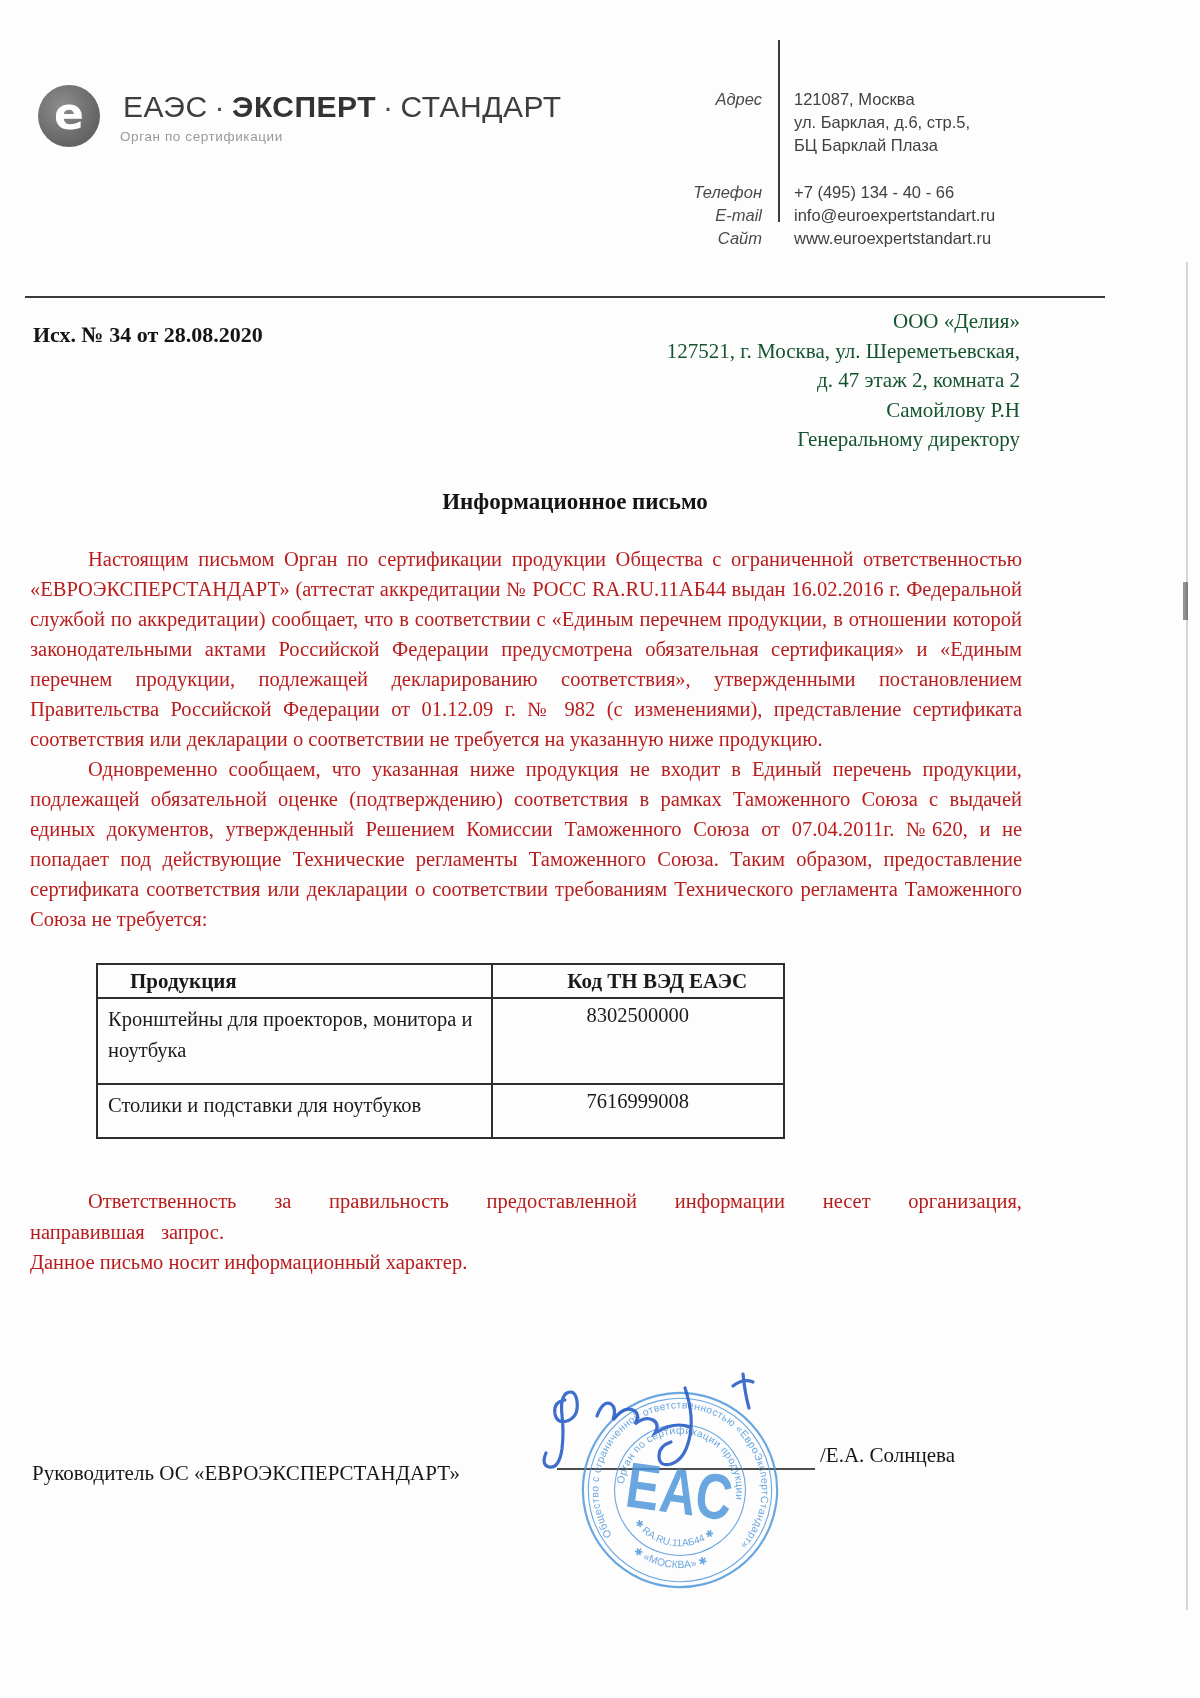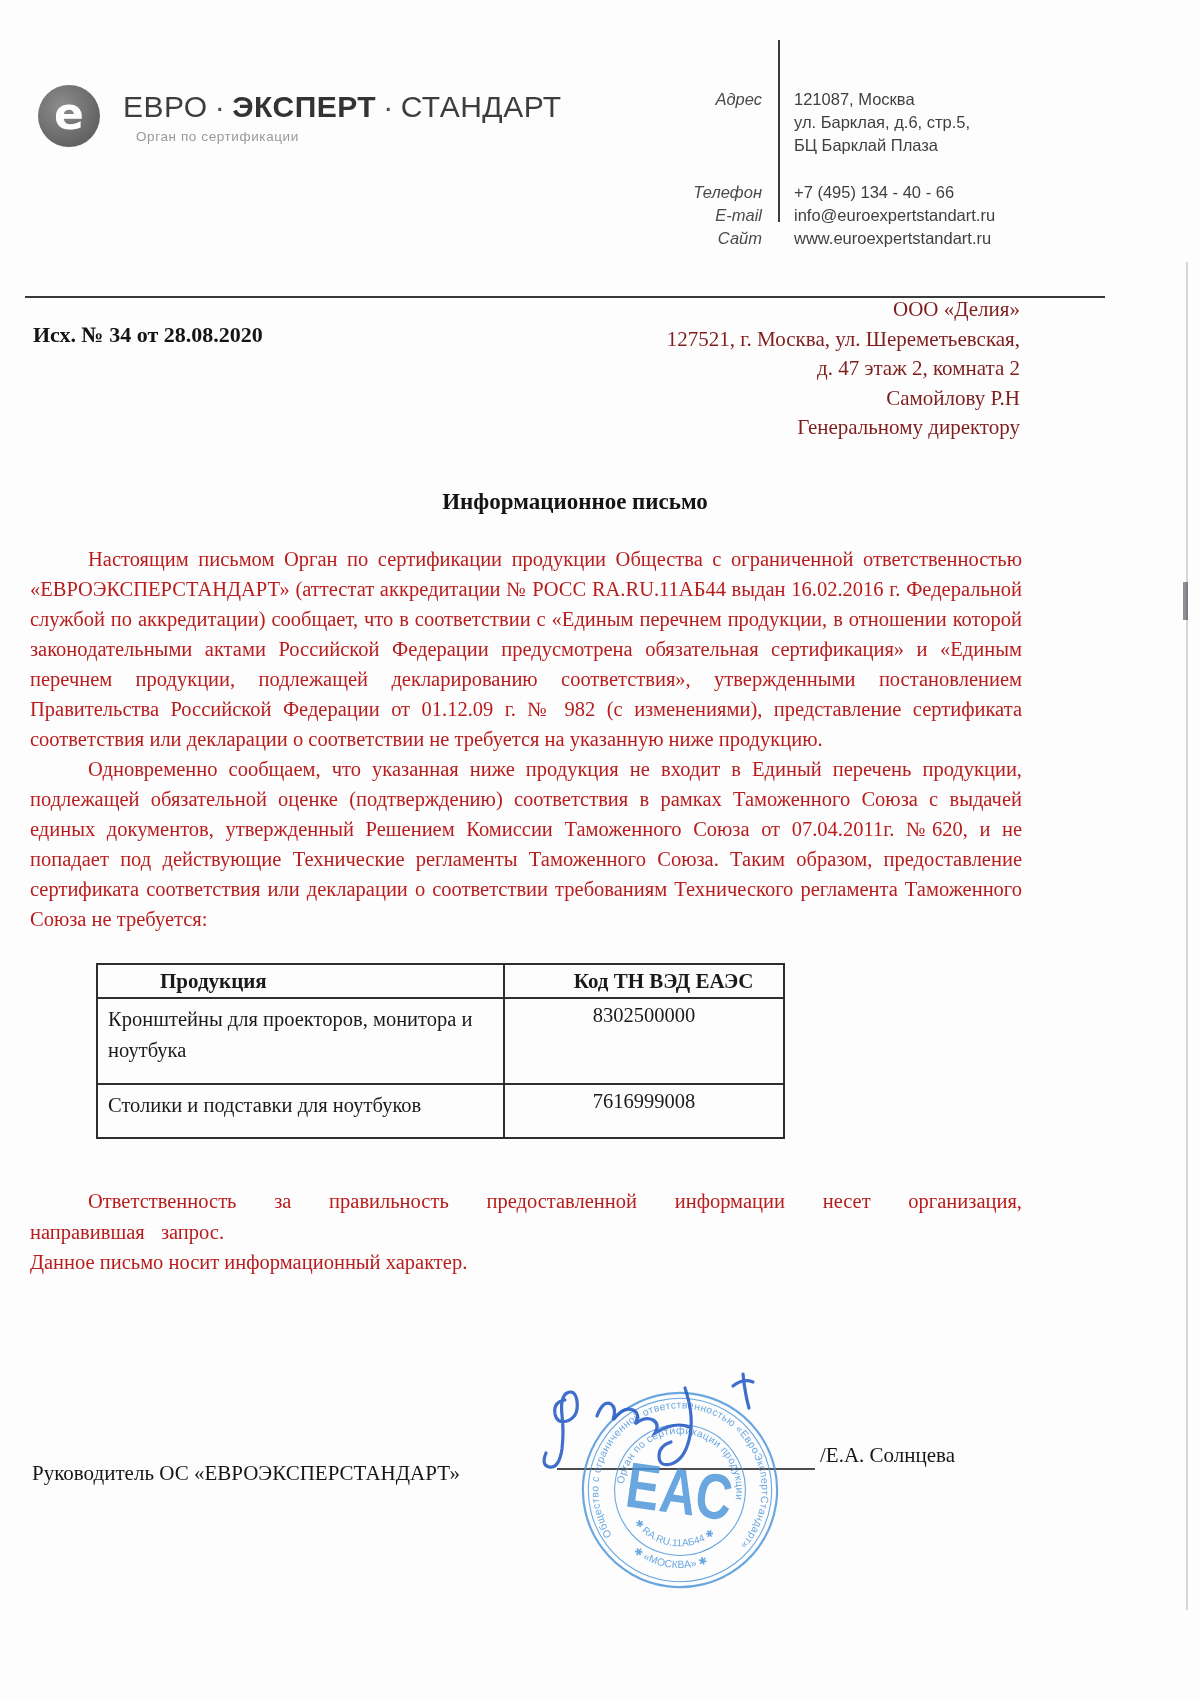--- a/index.html
+++ b/index.html
@@ -8,50 +8,50 @@
   
   .logo-mark{position:absolute;left:38px;top:85px;width:62px;height:62px;border-radius:50%;
      background:radial-gradient(circle at 38% 35%, #8d8d8d, #636363 72%);
      display:flex;align-items:center;justify-content:center;}
   .logo-mark span{color:#fff;font-family:"DejaVu Sans",sans-serif;font-weight:700;font-size:44px;
      line-height:1;margin-top:-4px;}
   .logo-text{position:absolute;left:123px;top:90px;font-family:"Liberation Sans",sans-serif;
      font-size:30px;color:#3d3d3d;letter-spacing:.5px;white-space:nowrap;}
   .logo-text .bold{font-weight:700;color:#333;}
   .logo-text .sep{padding:0 7px;color:#4a4a4a;}
-  .logo-sub{position:absolute;left:136px;top:129px;font-family:"Liberation Sans",sans-serif;
+  .logo-sub{position:absolute;left:120px;top:129px;font-family:"Liberation Sans",sans-serif;
      font-size:13.5px;color:#999;letter-spacing:.6px;}
   .contact-divider{position:absolute;left:778px;top:40px;width:2px;height:182px;background:#3c3c3c;}
   .contact-labels{position:absolute;left:580px;top:88px;width:182px;text-align:right;
      font-family:"Liberation Sans",sans-serif;font-style:italic;font-size:16.5px;color:#4a4a4a;}
   .contact-values{position:absolute;left:794px;top:88px;width:360px;text-align:left;
      font-family:"Liberation Sans",sans-serif;font-size:16.5px;color:#3f3f3f;}
   .cl{height:23px;line-height:23px;}
   .gap{height:24px;}
   .hr{position:absolute;left:25px;top:296px;width:1080px;height:2px;background:#3a3a3a;}
   
   .ref-number{position:absolute;left:33px;top:322px;font-weight:700;font-size:22px;color:#141414;}
-  .recipient{position:absolute;right:180px;top:295px;text-align:right;font-size:21px;
-     line-height:29.5px;color:#7f1d1d;}
+  .recipient{position:absolute;right:180px;top:307px;text-align:right;font-size:21px;
+     line-height:29.5px;color:#14532d;}
   .letter-title{position:absolute;left:80px;top:489px;width:990px;text-align:center;
      font-weight:700;font-size:23px;color:#141414;}
   
   .body-block{position:absolute;left:30px;width:992px;font-size:20.5px;line-height:30px;
      text-align:justify;color:#b91c1c;}
   .body-block p{margin:0;text-indent:58px;}
   .b1{top:544px;}
   .b2{top:1186px;line-height:30.5px;}
   .spread{word-spacing:11px;}
   .no-indent{text-indent:0 !important;}
   
   .products-table{position:absolute;left:96px;top:963px;width:689px;border-collapse:collapse;
      font-size:20.5px;color:#1a1a1a;}
   .products-table th,.products-table td{border:2px solid #2e2e2e;vertical-align:top;}
   .products-table th{font-size:21px;font-weight:700;height:30px;vertical-align:middle;}
-  .th-product{text-align:left;padding-left:62px;width:401px;}
+  .th-product{text-align:left;padding-left:32px;width:401px;}
   .th-code{text-align:center;width:280px;padding-left:40px;}
   .td-product{padding:5px 4px 0 10px;line-height:31px;}
   .td-code{text-align:center;padding-top:5px;margin-left:16px;}
   .row1 td{height:78px;}
   .row2 td{height:46px;}
   
   .position-label{position:absolute;left:32px;top:1445px;font-size:21px;color:#161616;margin-top:16px;}
   .sig-line{position:absolute;left:557px;top:1468px;width:258px;height:2px;background:#4d4d4d;}
   .signer-name{position:absolute;left:820px;top:1443px;font-size:21px;color:#161616;}
   .stamp-wrap{position:absolute;left:562px;top:1372px;width:236px;height:236px;
@@ -65,21 +65,21 @@
      background:rgba(55,55,65,.55);}
 </style>
 </head>
 <body>
 
 <div class="page">
 
   <div class="logo-mark">
     <span>e</span>
   </div>
-  <div class="logo-text"><span>ЕВРО</span><span class="sep">·</span><span class="bold">ЭКСПЕРТ</span><span class="sep">·</span><span>СТАНДАРТ</span></div>
+  <div class="logo-text"><span>ЕАЭС</span><span class="sep">·</span><span class="bold">ЭКСПЕРТ</span><span class="sep">·</span><span>СТАНДАРТ</span></div>
   <div class="logo-sub">Орган по сертификации</div>
 
   <div class="contact-divider"></div>
   <div class="contact-labels">
     <div class="cl">Адрес</div>
     <div class="cl"></div>
       <div class="cl"></div>
       <div class="gap"></div>
     <div class="cl">Телефон</div>
     <div class="cl">E-mail</div>

